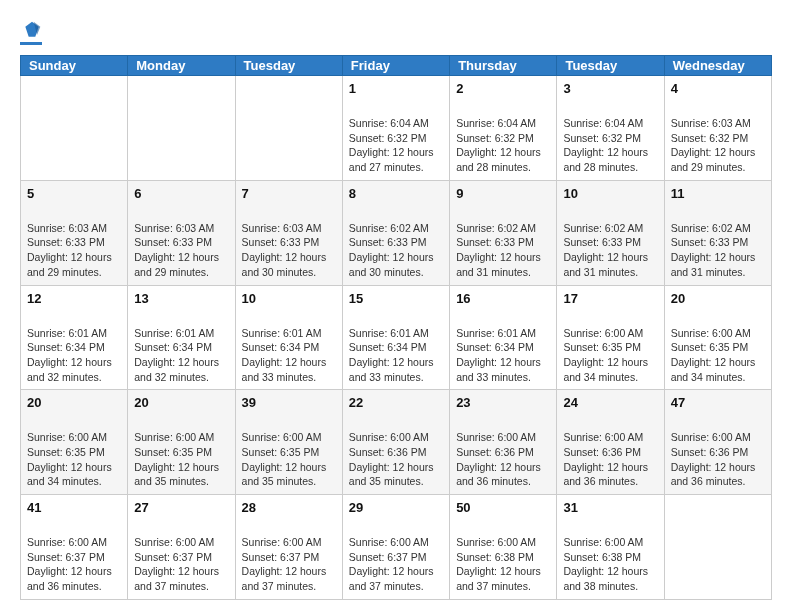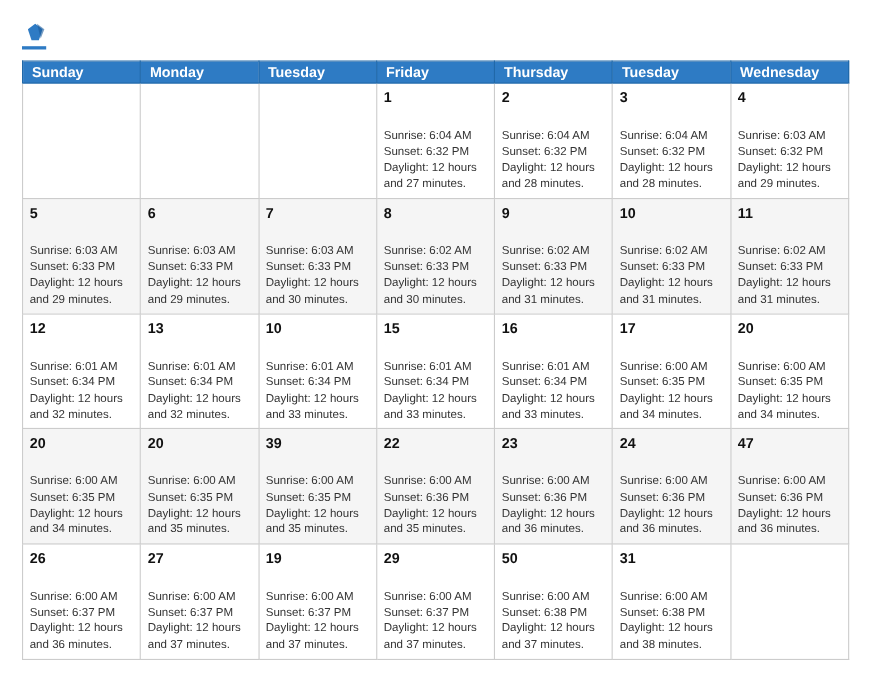--- a/index.html
+++ b/index.html
@@ -234,29 +234,29 @@
           <span class="day-number">24</span>
           <div class="day-info">Sunrise: 6:00 AM<br>Sunset: 6:36 PM<br>Daylight: 12 hours and 36 minutes.</div>
         </td>
         <td>
           <span class="day-number">47</span>
           <div class="day-info">Sunrise: 6:00 AM<br>Sunset: 6:36 PM<br>Daylight: 12 hours and 36 minutes.</div>
         </td>
       </tr>
       <tr>
         <td>
-          <span class="day-number">26</span>
+          <span class="day-number">41</span>
           <div class="day-info">Sunrise: 6:00 AM<br>Sunset: 6:37 PM<br>Daylight: 12 hours and 36 minutes.</div>
         </td>
         <td>
           <span class="day-number">27</span>
           <div class="day-info">Sunrise: 6:00 AM<br>Sunset: 6:37 PM<br>Daylight: 12 hours and 37 minutes.</div>
         </td>
         <td>
-          <span class="day-number">19</span>
+          <span class="day-number">28</span>
           <div class="day-info">Sunrise: 6:00 AM<br>Sunset: 6:37 PM<br>Daylight: 12 hours and 37 minutes.</div>
         </td>
         <td>
           <span class="day-number">29</span>
           <div class="day-info">Sunrise: 6:00 AM<br>Sunset: 6:37 PM<br>Daylight: 12 hours and 37 minutes.</div>
         </td>
         <td>
           <span class="day-number">50</span>
           <div class="day-info">Sunrise: 6:00 AM<br>Sunset: 6:38 PM<br>Daylight: 12 hours and 37 minutes.</div>
         </td>

